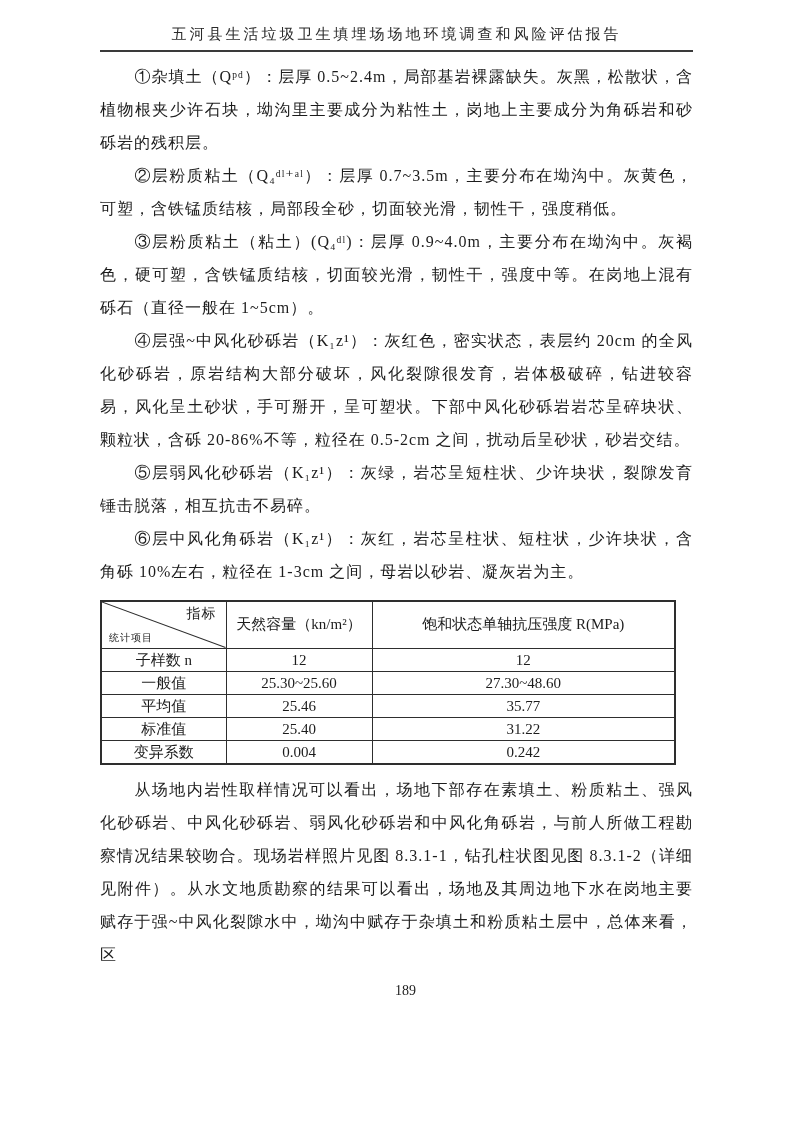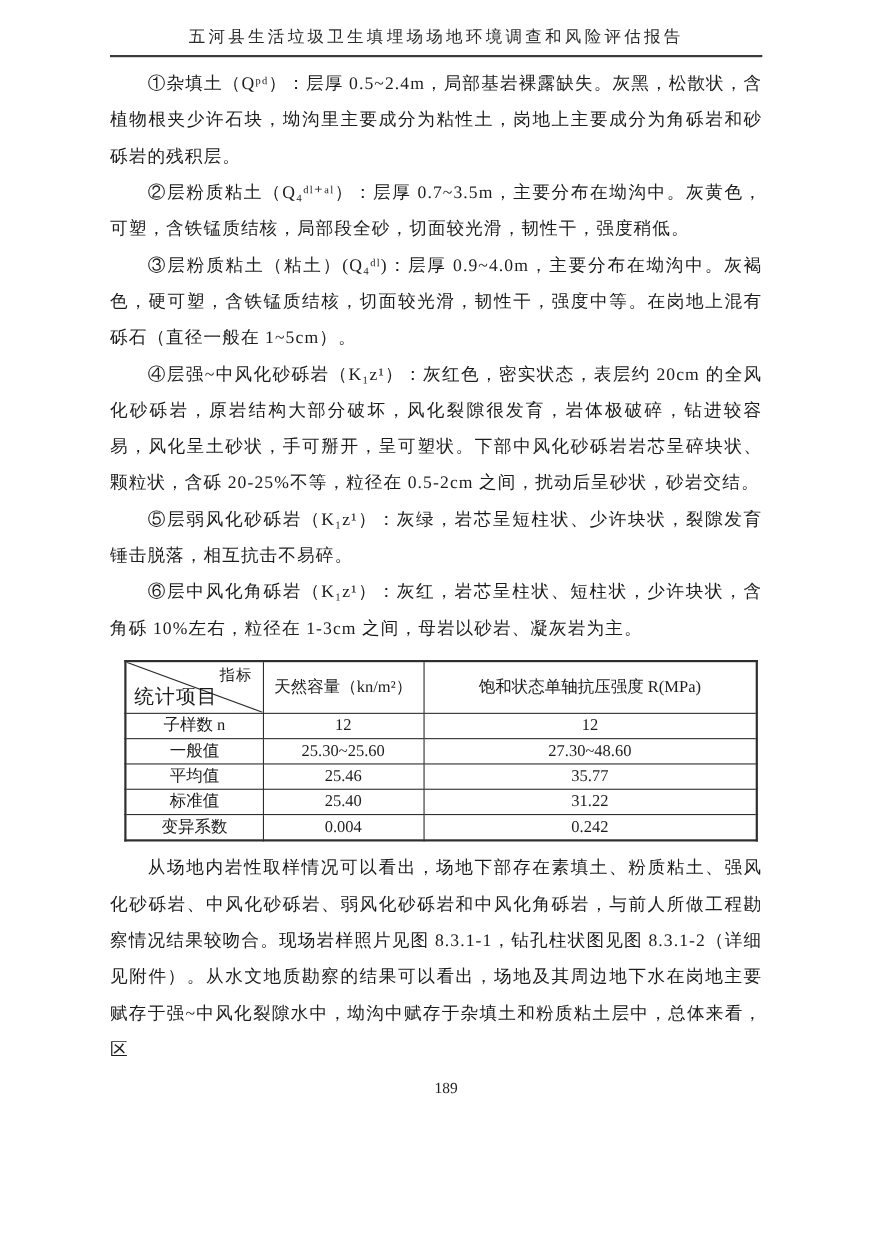--- a/index.html
+++ b/index.html
@@ -44,38 +44,37 @@
     font-size: 16px;
     line-height: 33px;
     font-weight: bold;
     text-align: center;
     letter-spacing: 1px;
   }
   
   table.stats {
     border-collapse: collapse;
     width: 576px;
-    margin-left: 13px;
     margin-top: 12px;
     table-layout: fixed;
     border: 2px solid #2e2e2e;
   }
   table.stats td {
     border: 1px solid #2e2e2e;
     text-align: center;
     vertical-align: middle;
     font-size: 15px;
     padding: 0;
   }
   tr.head-row td { height: 47px; }
   tr.data-row td { height: 22px; line-height: 22px; }
   .diag-cell { position: relative; }
   .diag-svg { position: absolute; left: 0; top: 0; width: 100%; height: 100%; display: block; }
   .diag-top    { position: absolute; top: 3px;  right: 9px; font-size: 14px; letter-spacing: 1px; }
-  .diag-bottom { position: absolute; bottom: 3px; left: 7px; font-size: 18px; letter-spacing: 1px; }
+  .diag-bottom { position: absolute; bottom: 3px; left: 7px; font-size: 10px; letter-spacing: 1px; }
   
   .closing { margin-top: 8px; }
   
   .footer { margin-top: 12px; }
   .page-number {
     text-align: center;
     font-size: 14px;
     line-height: 16px;
     padding-left: 18px; 
   }
@@ -96,21 +95,21 @@
 
   <div class="header">
     <div class="header-title">五河县生活垃圾卫生填埋场场地环境调查和风险评估报告</div>
   </div>
 
   <div class="body">
 
     <p class="para">①杂填土（Qᵖᵈ）：层厚 0.5~2.4m，局部基岩裸露缺失。灰黑，松散状，含植物根夹少许石块，坳沟里主要成分为粘性土，岗地上主要成分为角砾岩和砂砾岩的残积层。</p>
     <p class="para">②层粉质粘土（Q₄ᵈˡ⁺ᵃˡ）：层厚 0.7~3.5m，主要分布在坳沟中。灰黄色，可塑，含铁锰质结核，局部段全砂，切面较光滑，韧性干，强度稍低。</p>
     <p class="para">③层粉质粘土（粘土）(Q₄ᵈˡ)：层厚 0.9~4.0m，主要分布在坳沟中。灰褐色，硬可塑，含铁锰质结核，切面较光滑，韧性干，强度中等。在岗地上混有砾石（直径一般在 1~5cm）。</p>
-    <p class="para">④层强~中风化砂砾岩（K₁z¹）：灰红色，密实状态，表层约 20cm 的全风化砂砾岩，原岩结构大部分破坏，风化裂隙很发育，岩体极破碎，钻进较容易，风化呈土砂状，手可掰开，呈可塑状。下部中风化砂砾岩岩芯呈碎块状、颗粒状，含砾 20-25%不等，粒径在 0.5-2cm 之间，扰动后呈砂状，砂岩交结。</p>
+    <p class="para">④层强~中风化砂砾岩（K₁z¹）：灰红色，密实状态，表层约 20cm 的全风化砂砾岩，原岩结构大部分破坏，风化裂隙很发育，岩体极破碎，钻进较容易，风化呈土砂状，手可掰开，呈可塑状。下部中风化砂砾岩岩芯呈碎块状、颗粒状，含砾 20-86%不等，粒径在 0.5-2cm 之间，扰动后呈砂状，砂岩交结。</p>
     <p class="para">⑤层弱风化砂砾岩（K₁z¹）：灰绿，岩芯呈短柱状、少许块状，裂隙发育锤击脱落，相互抗击不易碎。</p>
     <p class="para">⑥层中风化角砾岩（K₁z¹）：灰红，岩芯呈柱状、短柱状，少许块状，含角砾 10%左右，粒径在 1-3cm 之间，母岩以砂岩、凝灰岩为主。</p>
 
 
     <table class="stats">
       <colgroup>
         <col style="width:125px">
         <col style="width:146px">
         <col>
       </colgroup>

